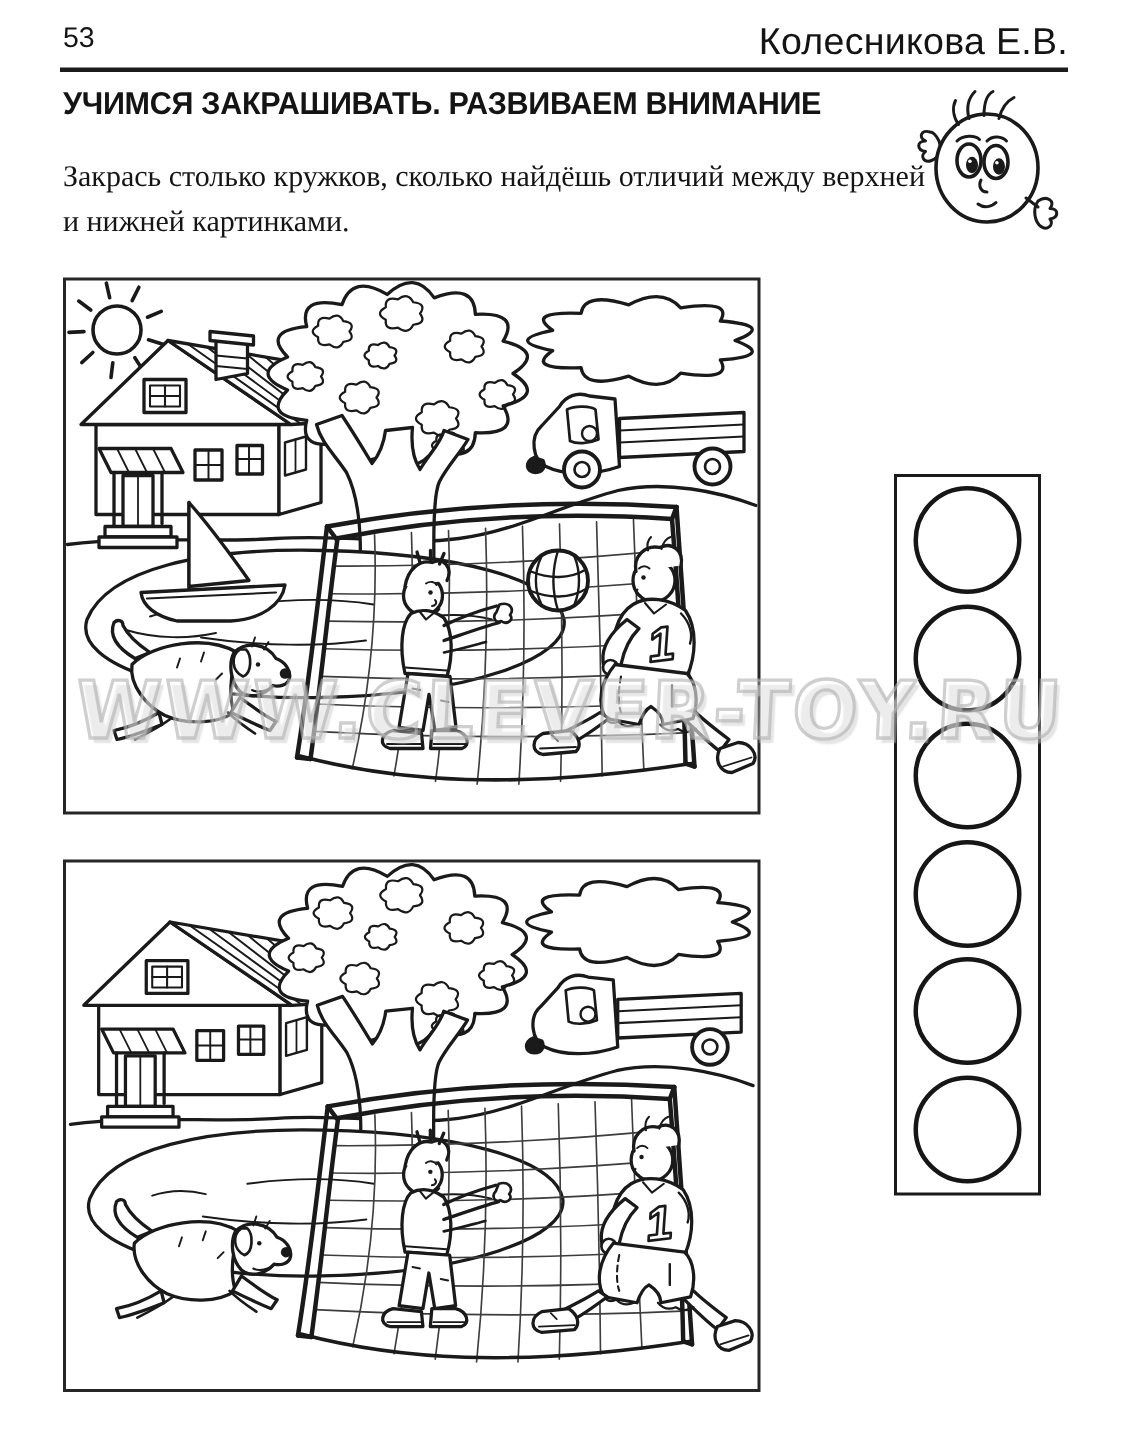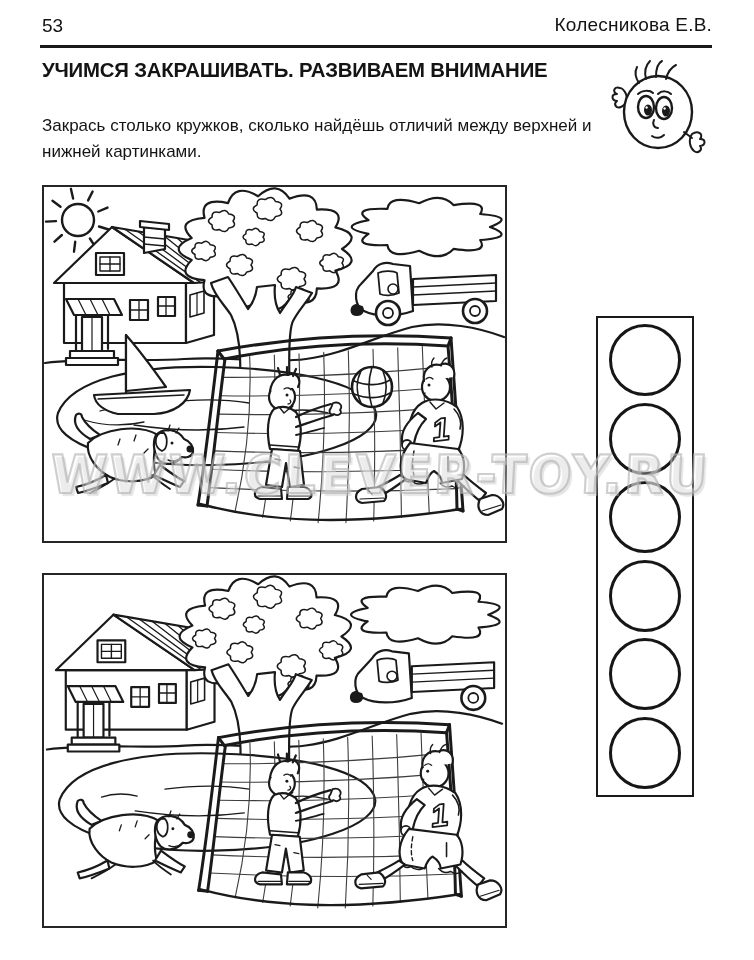--- a/index.html
+++ b/index.html
@@ -1,26 +1,26 @@
 <!DOCTYPE html>
 <html><head>
 <meta charset="utf-8">
 <style>
   html,body{margin:0;padding:0;}
   body{
     width:754px;height:960px;position:relative;background:#ffffff;
     font-family:"Liberation Sans",sans-serif;overflow:hidden;color:#141414;
   }
   .page-num{position:absolute;left:42px;top:15px;font-size:19px;}
-  .author{position:absolute;right:42px;top:14px;font-size:19px;letter-spacing:.2px;}
+  .author{position:absolute;right:42px;top:14px;font-size:25px;letter-spacing:.2px;}
   .rule{position:absolute;left:40px;top:45px;width:672px;height:3px;background:#1b1b1b;}
   .title{position:absolute;left:42px;top:58px;font-size:21px;font-weight:bold;
          letter-spacing:-0.2px;transform:scaleX(.97);transform-origin:left top;white-space:nowrap;}
   .instruction{position:absolute;left:42px;top:103px;width:582px;
-         font-family:Liberation Sans, sans-serif;font-size:17px;line-height:1.5;margin-top:10px;}
+         font-family:Liberation Serif, serif;font-size:20px;line-height:1.5;}
   .mascot{position:absolute;left:604px;top:58px;width:106px;height:102px;}
   .pic{position:absolute;left:42px;width:465px;border:2.5px solid #262626;
        background:#fff;box-sizing:border-box;}
   #pic-top{top:185px;height:358px;}
   #pic-bottom{top:573px;height:355px;}
   .pic svg{display:block;width:100%;height:100%;}
   .strip{position:absolute;left:596px;top:316px;width:98px;height:481px;
          border:2.5px solid #1a1a1a;box-sizing:border-box;background:#fff;
          display:flex;flex-direction:column;align-items:center;justify-content:space-evenly;}
   .answer-circle{width:66px;height:66px;border:3px solid #161616;border-radius:50%;background:#fff;}

